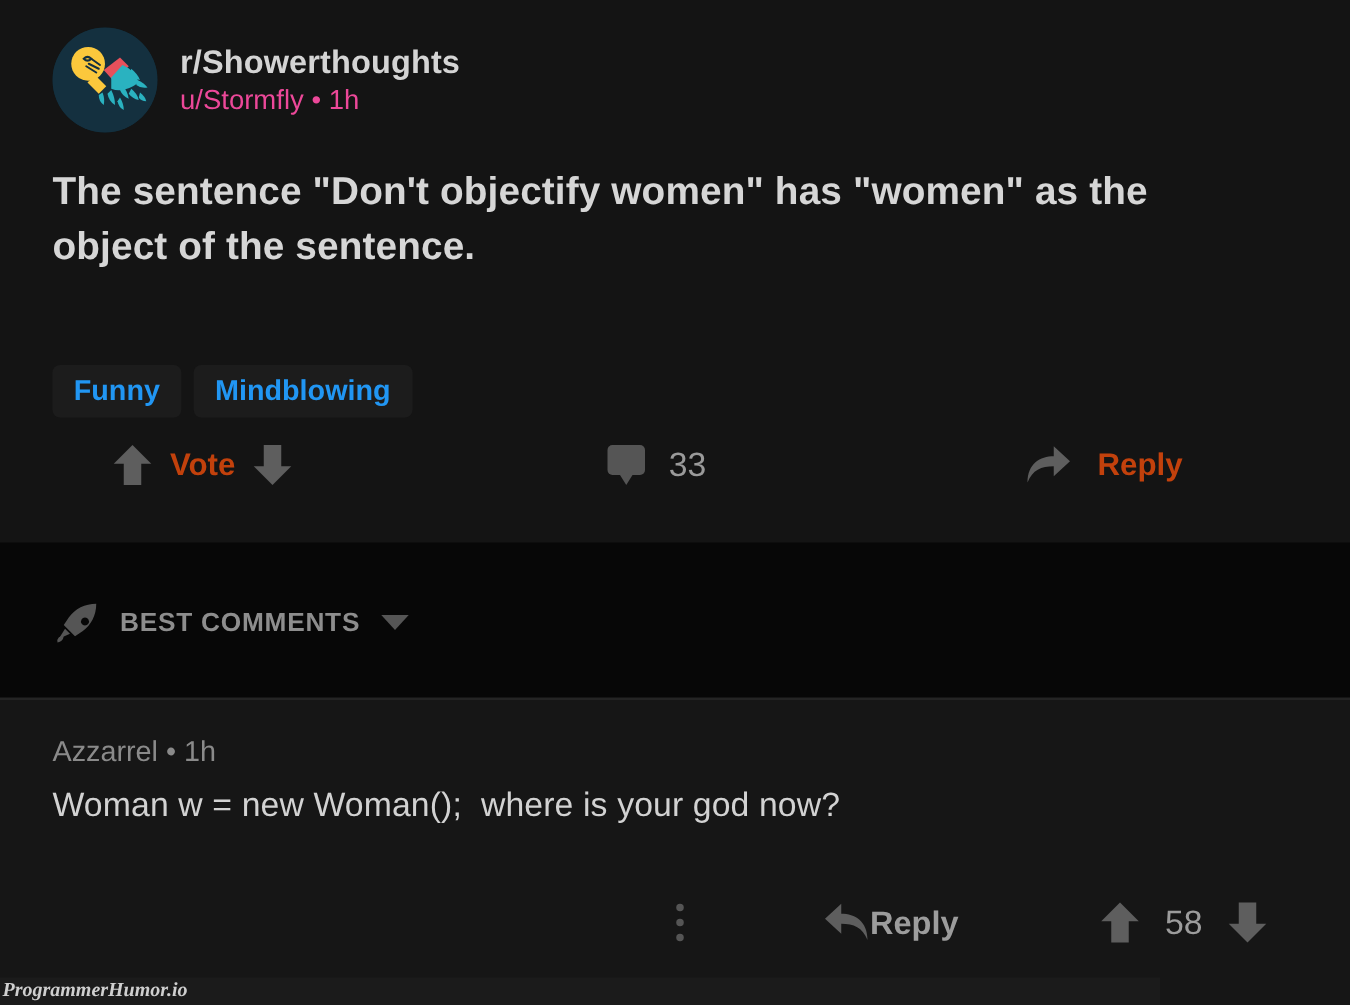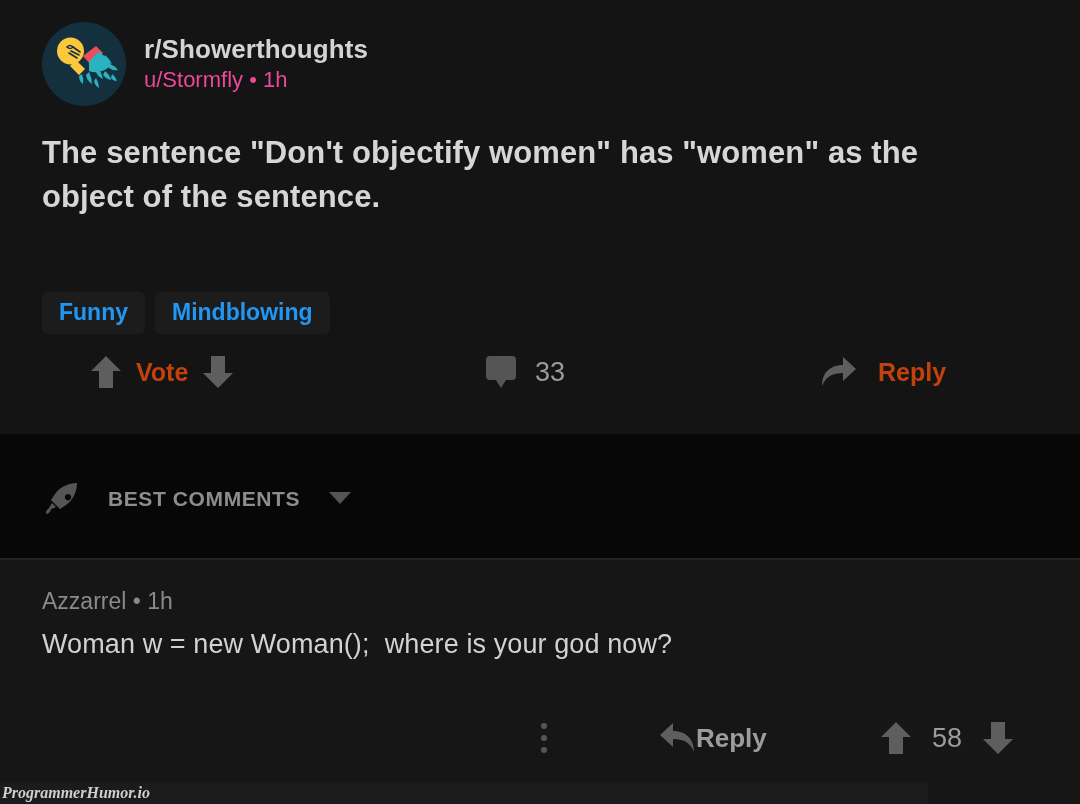--- a/index.html
+++ b/index.html
@@ -135,21 +135,21 @@
     background: #070707;
     border-bottom: 2px solid #242424;
     box-sizing: border-box;
   }
   .best-inner {
     position: absolute;
     left: 44px;
     top: 46px;
     display: flex;
     align-items: center;
-    gap: 28px;
+    gap: 16px;
   }
   .best-label {
     font-size: 21px;
     font-weight: bold;
     color: #8d8d8d;
     letter-spacing: 0.6px;
     line-height: 1;
   }
 
   

